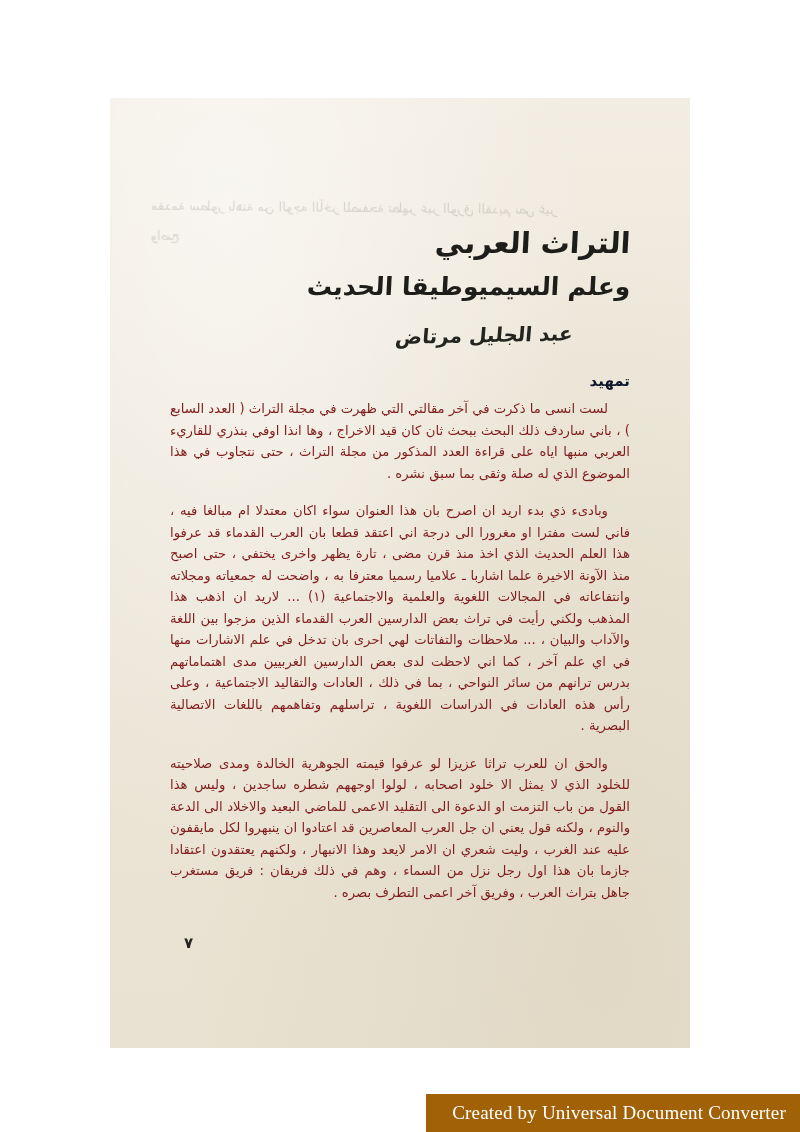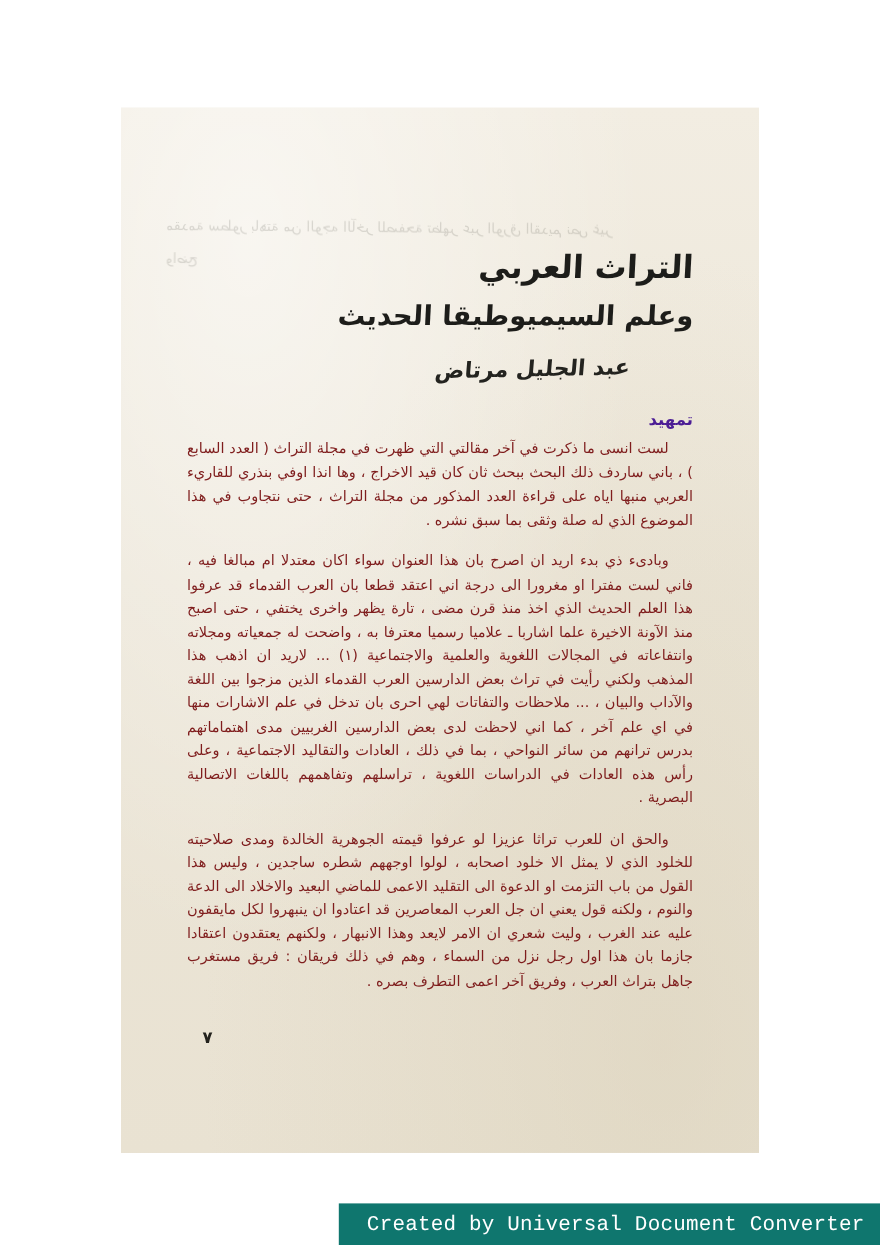--- a/index.html
+++ b/index.html
@@ -94,21 +94,21 @@
     transform: skewX(-6deg) rotate(-1.2deg);
     color: #23231f;
   }
 
   .section-heading {
     position: absolute;
     right: 60px;
     top: 274px;
     font-size: 15px;
     font-weight: bold;
-    color: #4c1d95;
+    color: #0f172a;
     letter-spacing: 0.5px;
   }
 
   .body-text {
     position: absolute;
     right: 60px;
     left: 60px;
     top: 300px;
     color: #7f1d1d;
     font-size: 13.2px;
@@ -132,23 +132,23 @@
 
   
   #watermark {
     position: absolute;
     right: 0;
     bottom: 0;
     height: 38px;
     padding: 0 14px 0 26px;
     display: flex;
     align-items: center;
-    background: #0f766e;
+    background: #a16207;
     color: #ffffff;
-    font-family: Liberation Mono, monospace;
+    font-family: Liberation Serif, serif;
     font-size: 19px;
     letter-spacing: 0.2px;
     white-space: nowrap;
   }
 </style>
 </head>
 <body>
 
 <div id="page-sheet">
   <div id="bleed">مقدمة سطور باهتة من الوجه الآخر للصفحة تظهر عبر الورق القديم نص غير واضح</div>

